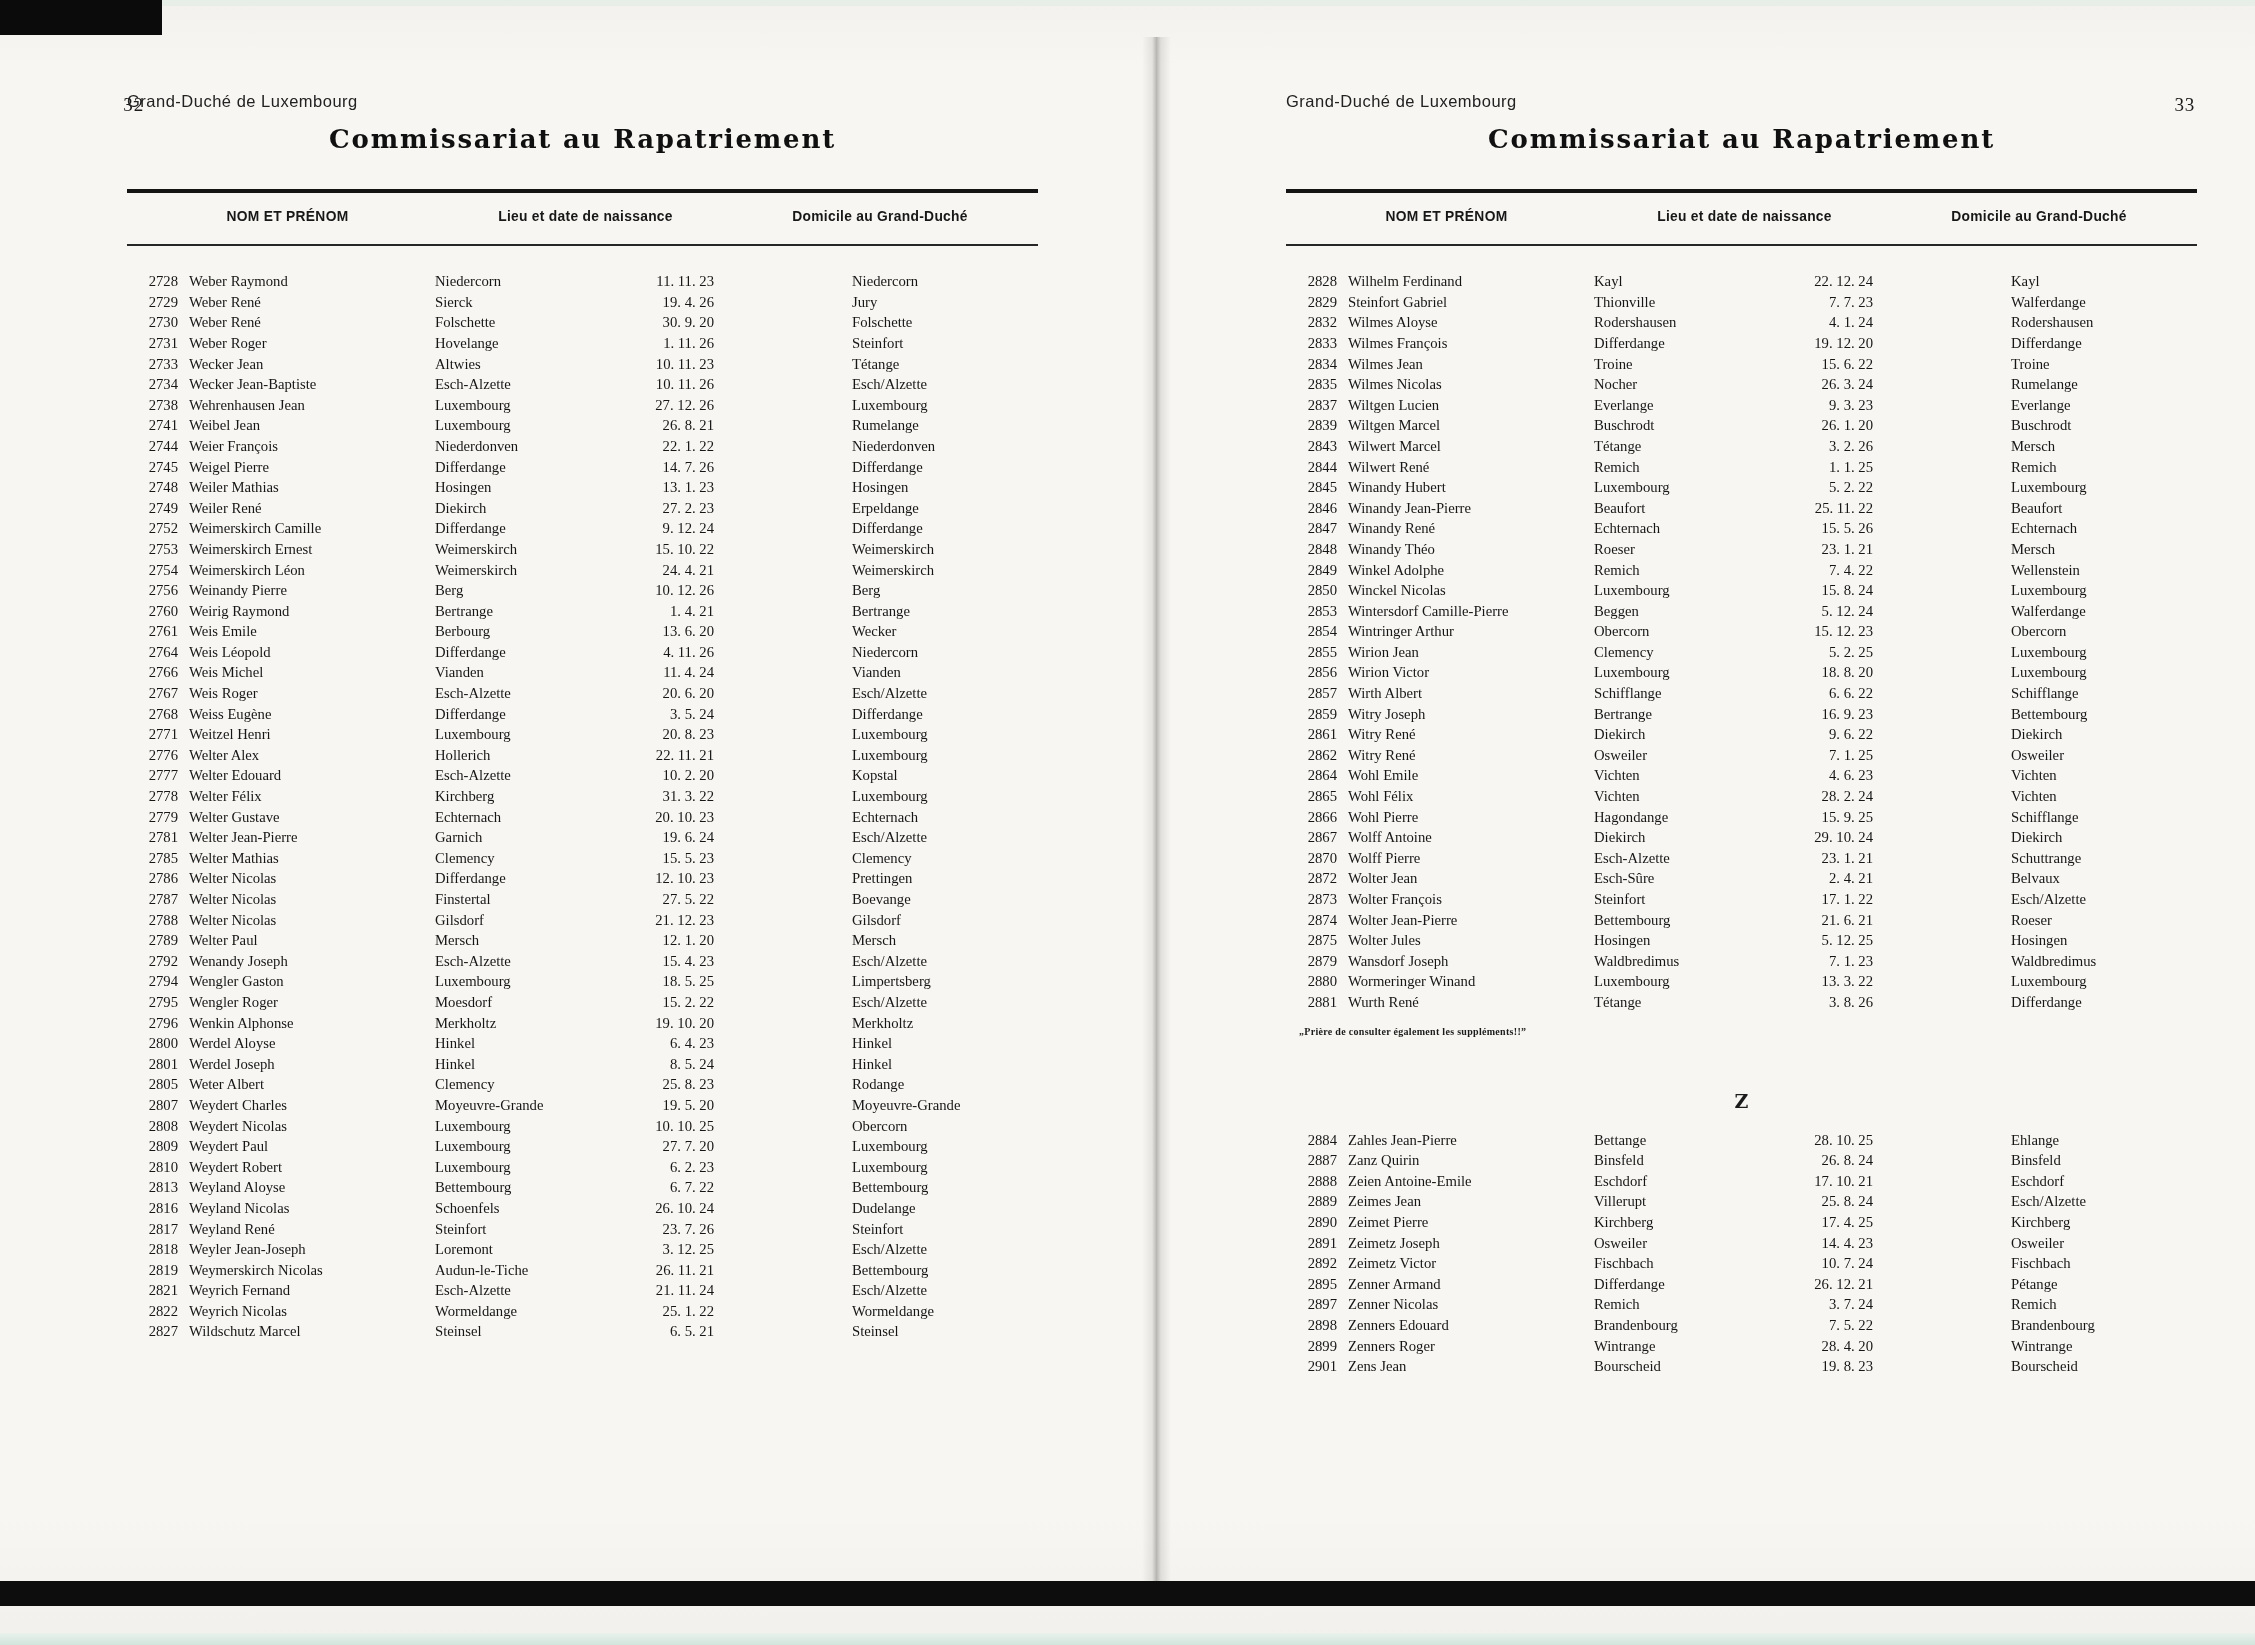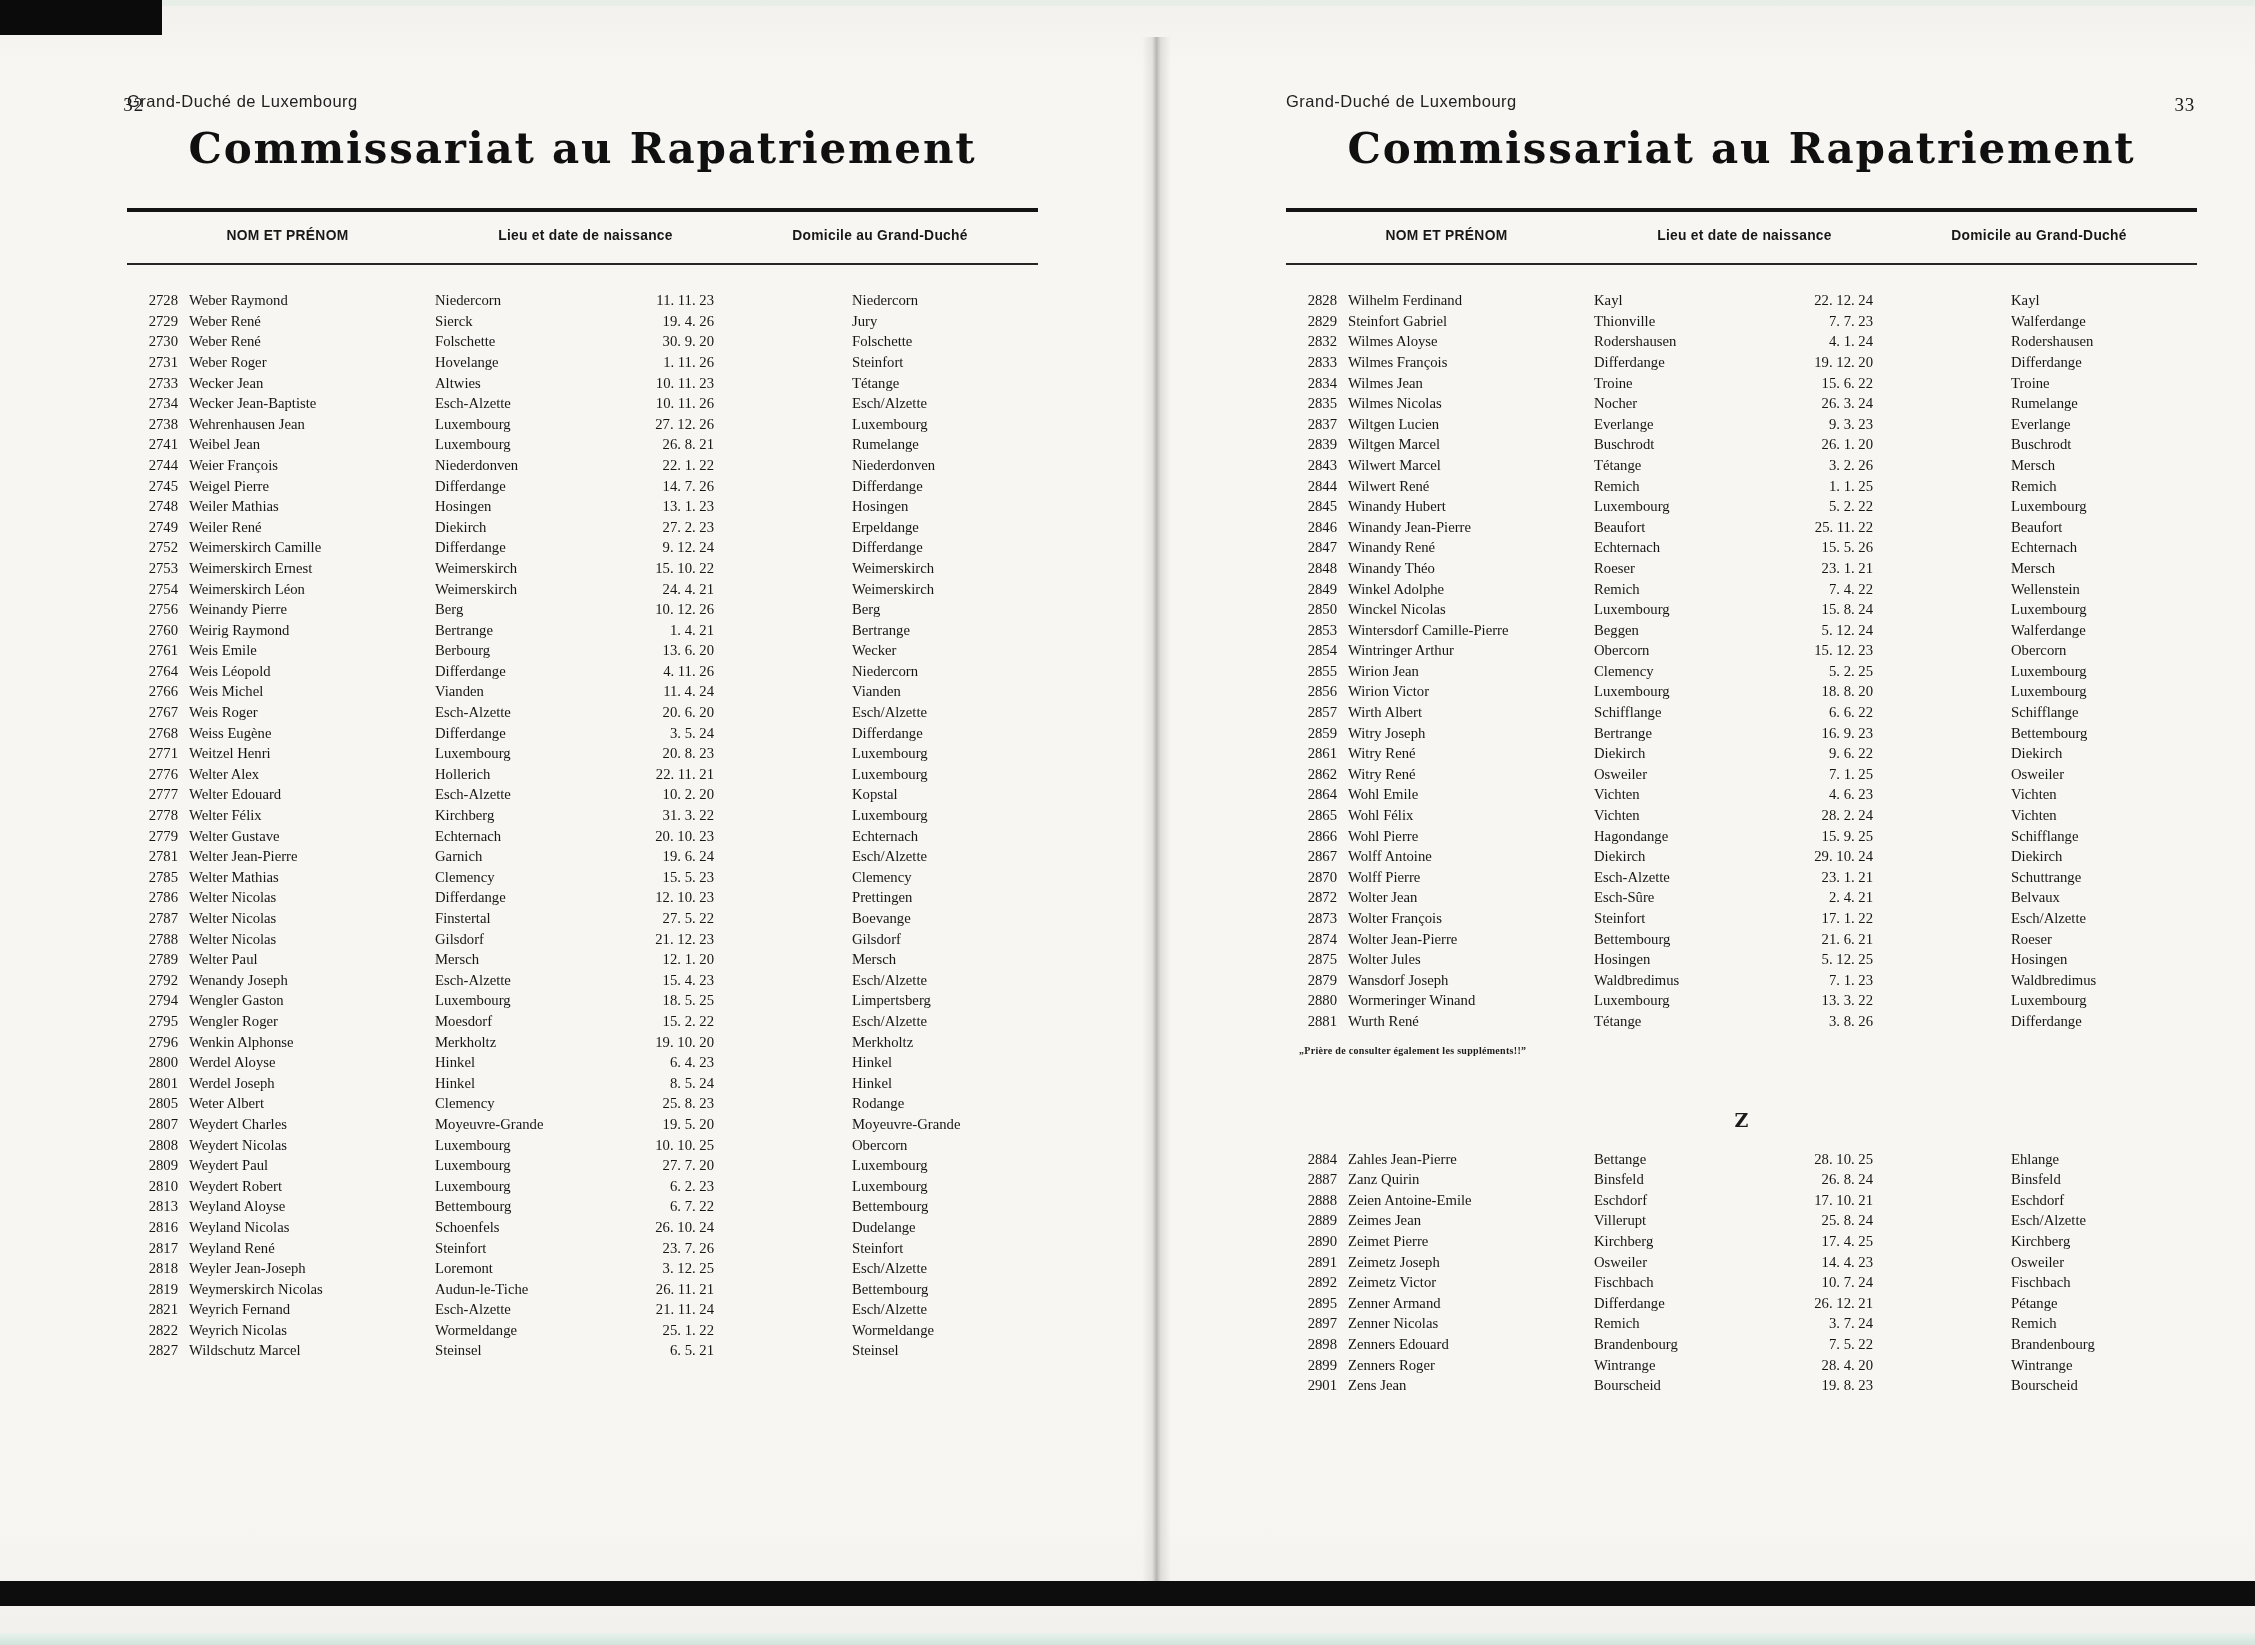--- a/index.html
+++ b/index.html
@@ -43,21 +43,21 @@
   }
   .page.left  .pnum { left:-3.7px; }
   .page.right .pnum { right:1.8px; }
   .small-header {
     margin-top:1.8px; font-size:16.5px; letter-spacing:0.5px;
     font-family:"Liberation Sans", sans-serif; color:#222;
   }
   .title {
     margin-top:13px; text-align:center;
     font-family:"DejaVu Serif", serif;
-    font-size:42px; font-weight:bold; letter-spacing:1.8px; color:#101010;
+    font-size:26px; font-weight:bold; letter-spacing:1.8px; color:#101010;
   }
   .rule-thick { margin-top:35px; height:4.6px; background:#141414; }
   .rule-thin  { height:1.8px; background:#262626; }
   .col-headers {
     display:grid; grid-template-columns:321px 275px 314px;
     padding:16px 0 20px;
     font-family:"Liberation Sans", sans-serif;
     font-weight:bold; font-size:13.8px; letter-spacing:0.3px; color:#171717;
   }
   .col-headers span { text-align:center; }

